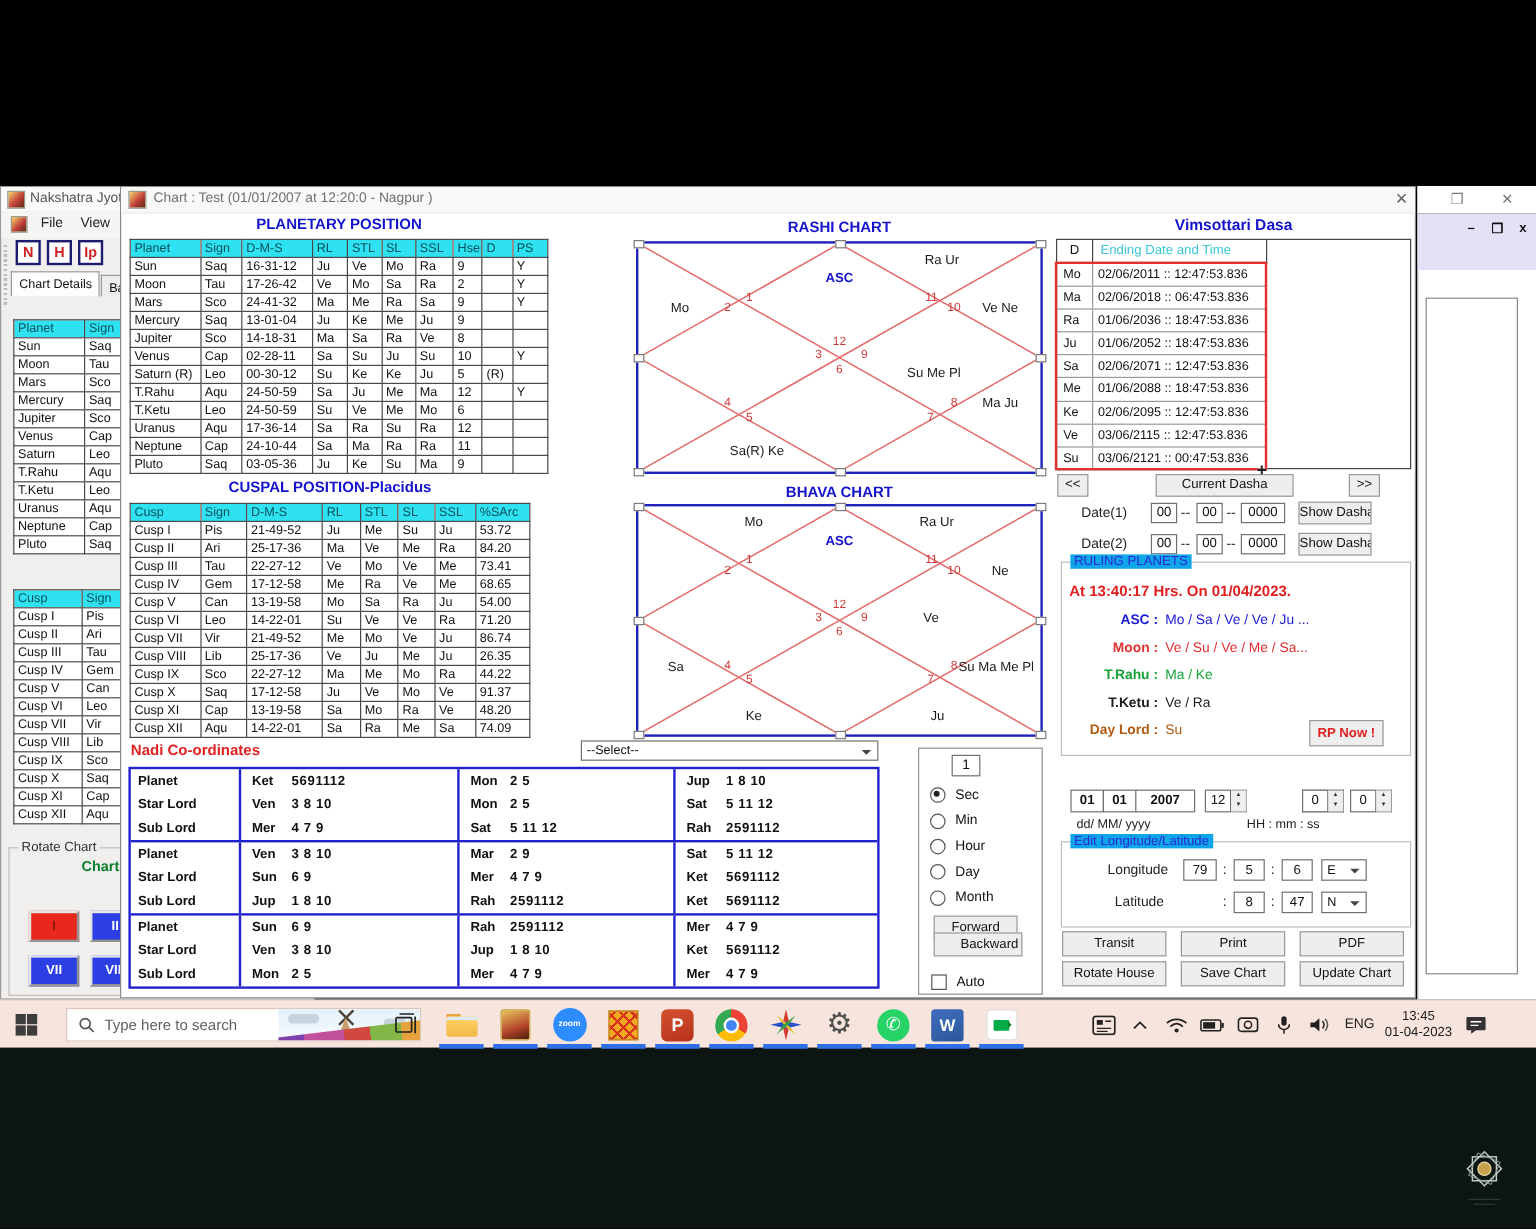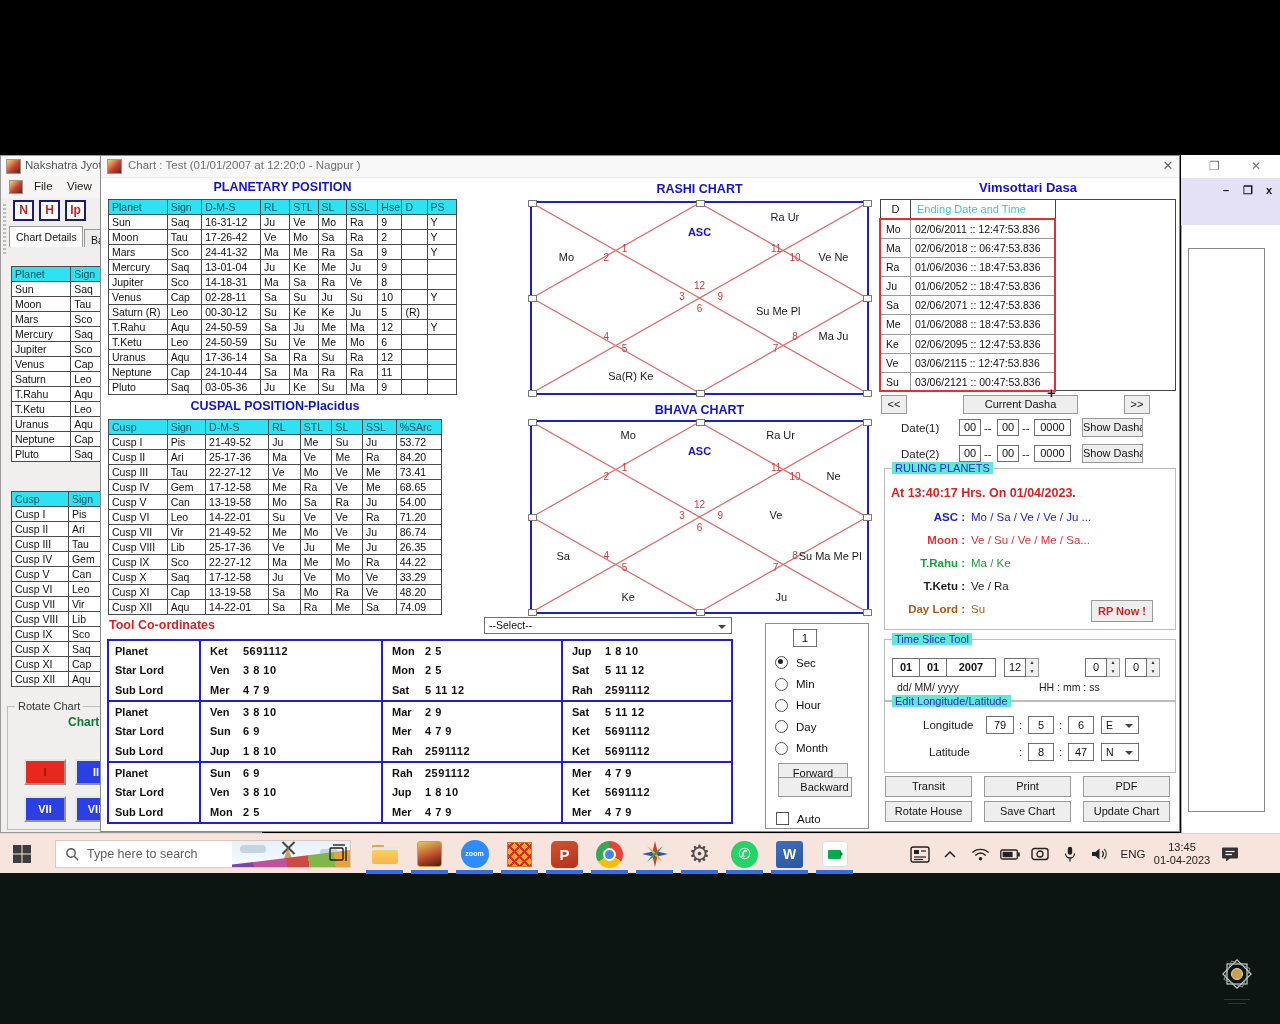--- a/index.html
+++ b/index.html
@@ -64,21 +64,21 @@
   .dasa-c1{width:30px;border-right:1px solid #999;padding-left:5px;box-sizing:border-box;}
   .dasa-c2{padding-left:4px;white-space:nowrap;}
   #marq{left:778px;top:62px;width:177px;height:174px;border:2px solid #e03030;box-sizing:border-box;pointer-events:none;z-index:3;}
   #cursor-plus{left:946px;top:228px;font-size:15px;font-weight:bold;color:#222;text-shadow:0 0 2px #fff;z-index:4;}
 
   .btn{background:#efeeee;border:1px solid #9a9a9a;font-size:11px;text-align:center;color:#111;box-sizing:border-box;white-space:nowrap;overflow:hidden;}
 
   
   .fld{position:absolute;border:1px solid #707070;background:#fff;font-size:11px;text-align:center;box-sizing:border-box;}
   .lbl{position:absolute;font-size:11.5px;color:#222;white-space:nowrap;}
-  .g-blue .glab{color:#2a2ad0;background:#5eead4;}
+  .g-blue .glab{color:#2a2ad0;background:#0ea5e9;}
   .rp-row{display:flex;align-items:center;height:22.8px;font-size:11.5px;}
   .rp-label{width:76px;text-align:right;margin-right:6px;font-weight:bold;white-space:nowrap;}
   .rp-val{white-space:nowrap;}
   #ruling-dt{left:790px;top:330px;color:#e02020;font-weight:bold;font-size:12.5px;}
   .spin{position:absolute;display:flex;}
   .spin .sv{width:22px;height:19px;border:1px solid #707070;background:#fff;font-size:11px;text-align:center;line-height:17px;box-sizing:border-box;}
   .spin .arr{width:13px;height:19px;border:1px solid #9a9a9a;border-left:none;display:flex;flex-direction:column;box-sizing:border-box;}
   .spin .arr span{flex:1;font-size:5px;line-height:7px;text-align:center;background:#efefef;color:#333;}
   .cap{position:absolute;font-size:10.5px;color:#222;white-space:nowrap;}
   .dd{position:absolute;border:1px solid #707070;background:#fff;font-size:10.5px;padding-left:4px;box-sizing:border-box;}
@@ -629,21 +629,21 @@
             <td>44.22</td>
           </tr>
           <tr>
             <td>Cusp X</td>
             <td>Saq</td>
             <td>17-12-58</td>
             <td>Ju</td>
             <td>Ve</td>
             <td>Mo</td>
             <td>Ve</td>
-            <td>33.29</td>
+            <td>91.37</td>
           </tr>
           <tr>
             <td>Cusp XI</td>
             <td>Cap</td>
             <td>13-19-58</td>
             <td>Sa</td>
             <td>Mo</td>
             <td>Ra</td>
             <td>Ve</td>
             <td>48.20</td>
@@ -823,23 +823,20 @@
           <span class="rp-label" style="color: rgb(28, 28, 28);">T.Ketu :</span>
           <span class="rp-val" style="color: rgb(28, 28, 28);">Ve / Ra</span>
         </div>
         <div class="rp-row">
           <span class="rp-label" style="color: rgb(176, 90, 18);">Day Lord :</span>
           <span class="rp-val" style="color: rgb(176, 90, 18);">Su</span>
         </div>
       </div>
     <div class="abs btn" style="left:990px;top:444px;width:62px;height:22px;line-height:20px;color:#e02020;font-weight:bold;">RP Now !</div>
 
-    <div class="abs gbox g-blue" style="left:783px;top:483px;width:290px;height:60px;">
-      <div class="glab">Time Slice Tool</div>
-    </div>
     <div class="fld" style="left:791px;top:502px;width:28px;height:19px;line-height:17px;font-weight:bold;">01</div>
     <div class="fld" style="left:818px;top:502px;width:28px;height:19px;line-height:17px;font-weight:bold;">01</div>
     <div class="fld" style="left:845px;top:502px;width:50px;height:19px;line-height:17px;font-weight:bold;">2007</div>
     <div class="cap" style="left:796px;top:525px;">dd/ MM/ yyyy</div>
     <div class="spin" style="left:903px;top:502px;">
         <div class="sv">12</div>
         <div class="arr">
           <span>▲</span>
           <span>▼</span>
         </div>
@@ -885,21 +882,21 @@
     <div class="fld" style="left:967px;top:587px;width:26px;height:18px;line-height:16px;">47</div>
     <div class="dd" style="left:1000px;top:587px;width:38px;height:18px;line-height:16px;">N</div>
 
     <div class="abs btn" style="left:784px;top:620px;width:87px;height:21px;line-height:19px;">Transit</div>
     <div class="abs btn" style="left:883px;top:620px;width:87px;height:21px;line-height:19px;">Print</div>
     <div class="abs btn" style="left:982px;top:620px;width:87px;height:21px;line-height:19px;">PDF</div>
     <div class="abs btn" style="left:784px;top:645px;width:87px;height:21px;line-height:19px;">Rotate House</div>
     <div class="abs btn" style="left:883px;top:645px;width:87px;height:21px;line-height:19px;">Save Chart</div>
     <div class="abs btn" style="left:982px;top:645px;width:87px;height:21px;line-height:19px;">Update Chart</div>
 
-    <div class="abs" id="nadi-title">Tool Co-ordinates</div>
+    <div class="abs" id="nadi-title">Nadi Co-ordinates</div>
     <div class="abs" id="event-label">Event</div>
     <div class="dd" id="event-dd">--Select--</div>
     <div class="abs" id="nadi">
         <div class="nadi-group">
           <div class="nadi-labcol">
             <div class="nadi-lab">Planet</div>
             <div class="nadi-lab">Star Lord</div>
             <div class="nadi-lab">Sub Lord</div>
           </div>
           <div class="nadi-col" style="width: 182px;">

